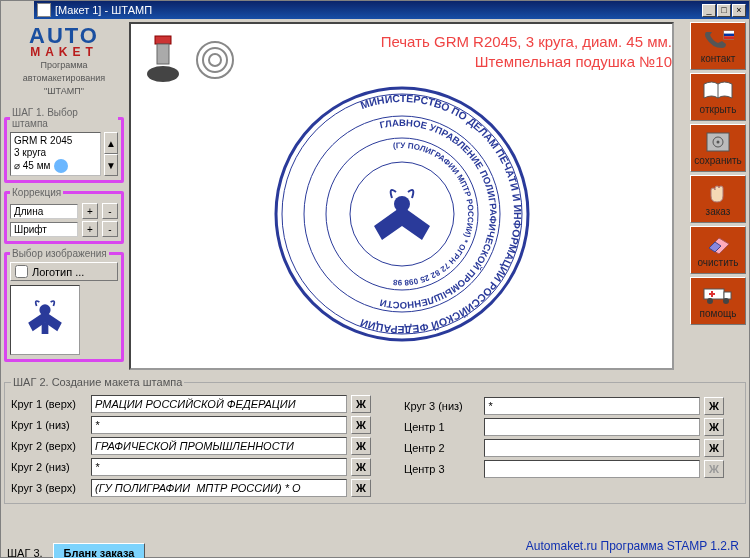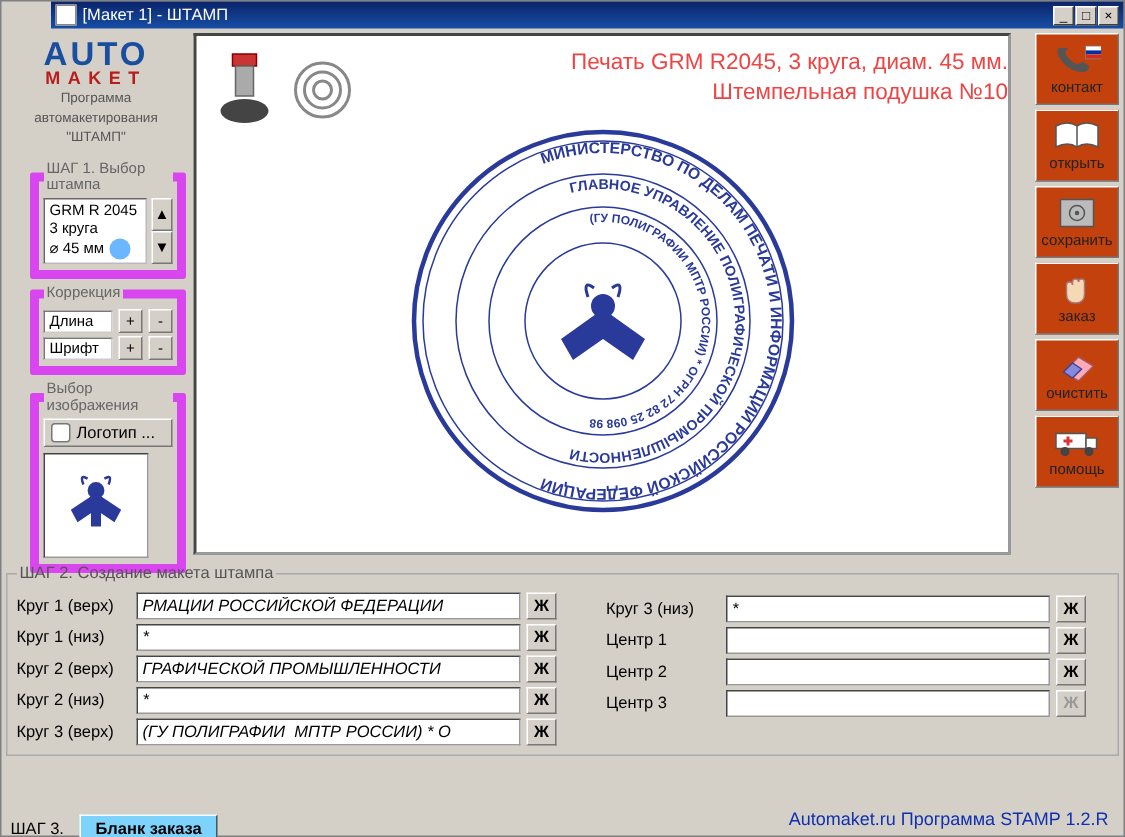--- a/index.html
+++ b/index.html
@@ -15,21 +15,21 @@
   
   .main-area { position: absolute; top: 18px; left: 0; right: 0; bottom: 0; }
 
   
   .left-panel { position: absolute; top: 3px; left: 3px; width: 120px; }
   .logo-box { text-align: center; padding: 4px 0 6px 0; }
   .logo-auto { font: bold 22px/20px Arial; color: #1a4fa0; letter-spacing: 2px; }
   .logo-maket { font: bold 12px/12px Arial; color: #b91c1c; letter-spacing: 5px; }
   .logo-sub { font-size: 9px; color: #555; margin-top: 2px; line-height: 11px; }
 
-  fieldset.group { border: 6px solid #d946ef; border-radius: 2px; padding: 3px 3px 4px 3px; margin-top: 4px; margin-left: 16px; }
+  fieldset.group { border: 3px solid #d946ef; border-radius: 2px; padding: 3px 3px 4px 3px; margin-top: 4px; }
   fieldset.group > legend { font-size: 10px; color: #666; padding: 0 2px; }
 
   .stamp-select { display: flex; gap: 3px; align-items: stretch; }
   .stamp-info { flex: 1; background: #fff; border: 1px inset #bbb; padding: 2px 3px; font-size: 10px; line-height: 12px; }
   .stamp-dot { display:inline-block; width:14px; height:14px; background:#6bb7ff; border-radius:50%; margin-left:4px; vertical-align: middle; }
   .spin-rail { width: 14px; display: flex; flex-direction: column; }
   .small-btn { border: 1px solid #fff; border-right-color:#777; border-bottom-color:#777; background:#d4d0c8; font-size:10px; line-height:11px; cursor:pointer; padding:0; }
   .spin-rail .small-btn { flex:1; }
 
   .corr-row { display:flex; align-items:center; gap:4px; margin-top:2px; }

